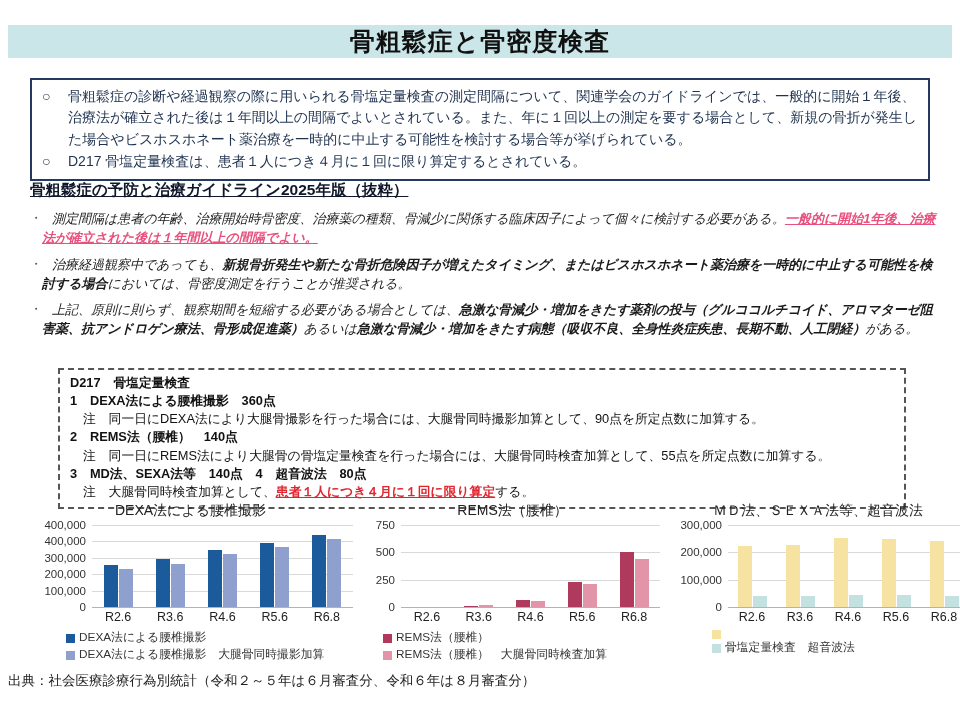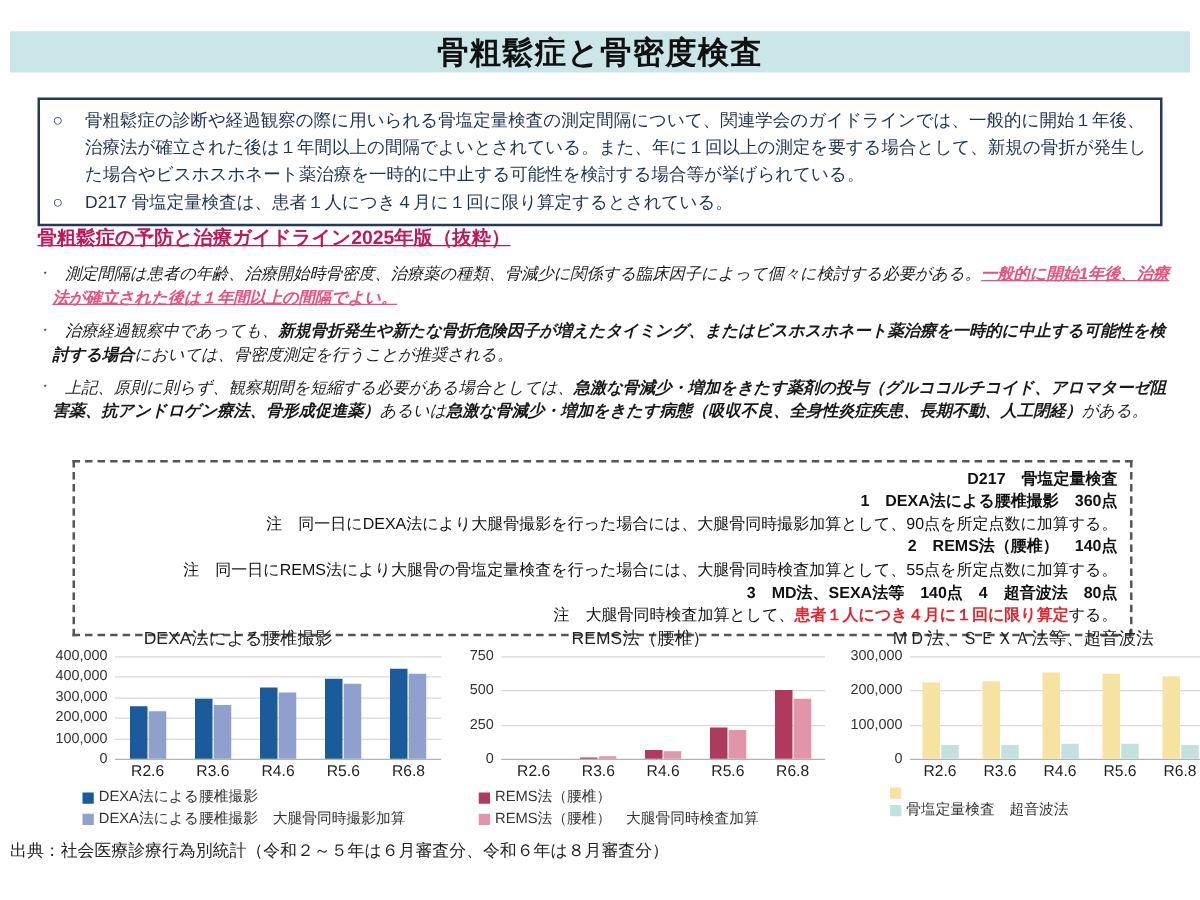--- a/index.html
+++ b/index.html
@@ -19,37 +19,37 @@
     position:absolute;top:78px;left:30px;right:30px;
     border:2px solid #23395d;padding:5px 10px 6px;box-sizing:border-box;
     font-size:14px;line-height:1.52;color:#1f3250;
   }
   .summary-item{display:flex;margin:1px 0;}
   .summary-item .marker{flex:0 0 26px;}
   .summary-item .stext{flex:1;}
   
   .guideline{position:absolute;top:180px;left:30px;right:24px;}
   .gl-heading{
-    margin:0 0 9px 0;font-size:15.5px;font-weight:700;color:#be185d;
+    margin:0 0 9px 0;font-size:15.5px;font-weight:700;color:#0f172a;
     text-decoration:underline;display:inline-block;
   }
   .gl-bullet{position:relative;padding-left:12px;margin:0 0 8px 0;
     font-size:13px;line-height:1.45;color:#1a1a1a;}
   .gl-bullet .dot{position:absolute;left:0;top:0;color:#555;font-size:12px;}
   .gl-bullet p{margin:0;text-indent:10px;font-style:italic;}
   .seg-bold{font-weight:700;}
   .seg-red{color:#e8507e;font-weight:700;text-decoration:underline;}
-  .seg-redline{color:#e0262e;font-weight:700;}
+  .seg-redline{color:#e0262e;font-weight:700;text-decoration:underline;}
   
   .feebox{
     position:absolute;top:368px;left:58px;width:848px;box-sizing:border-box;
     border:2px dashed #555;padding:4px 10px 6px;
     font-size:12.8px;line-height:1.42;color:#111;
   }
-  .fee-line{margin:0;text-align:right;}
+  .fee-line{margin:0;}
   .fee-line.bold{font-weight:700;}
   .fee-line.note{padding-left:13px;}
   
   .chartsrow{position:absolute;top:502px;left:28px;right:4px;display:flex;}
   .chart{box-sizing:border-box;}
   .chart-title{text-align:center;font-size:14px;color:#222;margin:0 0 5px 0;font-weight:400;}
   .chart-body{display:flex;}
   .ylabels{position:relative;flex:0 0 auto;}
   .ytick{position:absolute;right:6px;transform:translateY(-50%);
     font-size:11.5px;color:#333;white-space:nowrap;}

